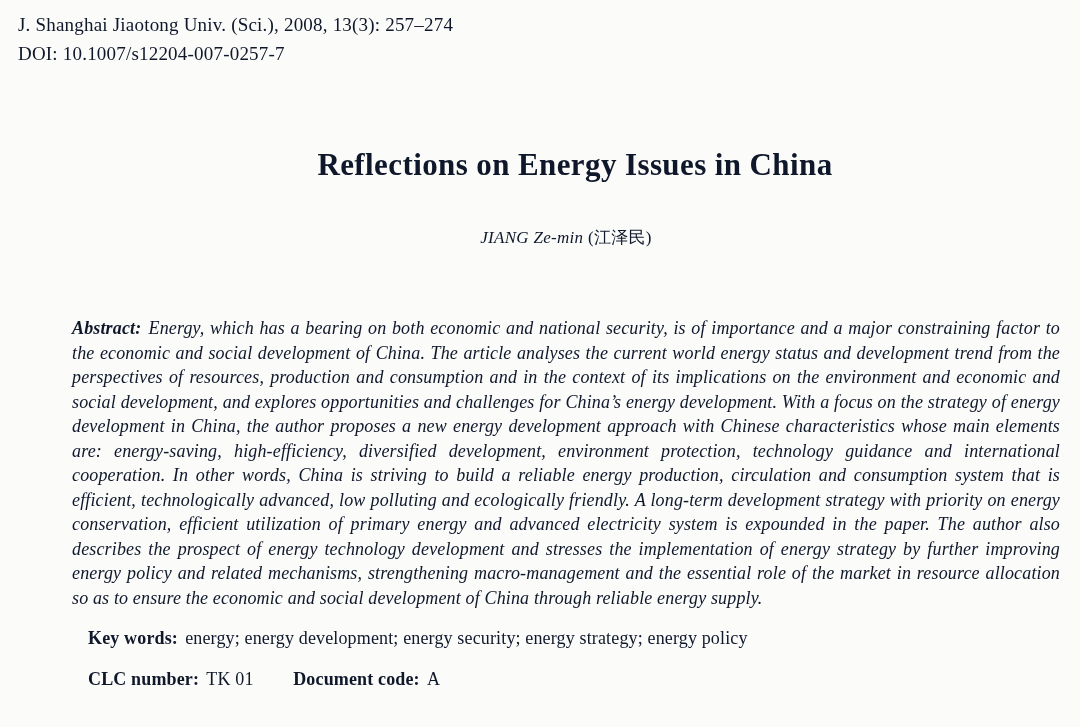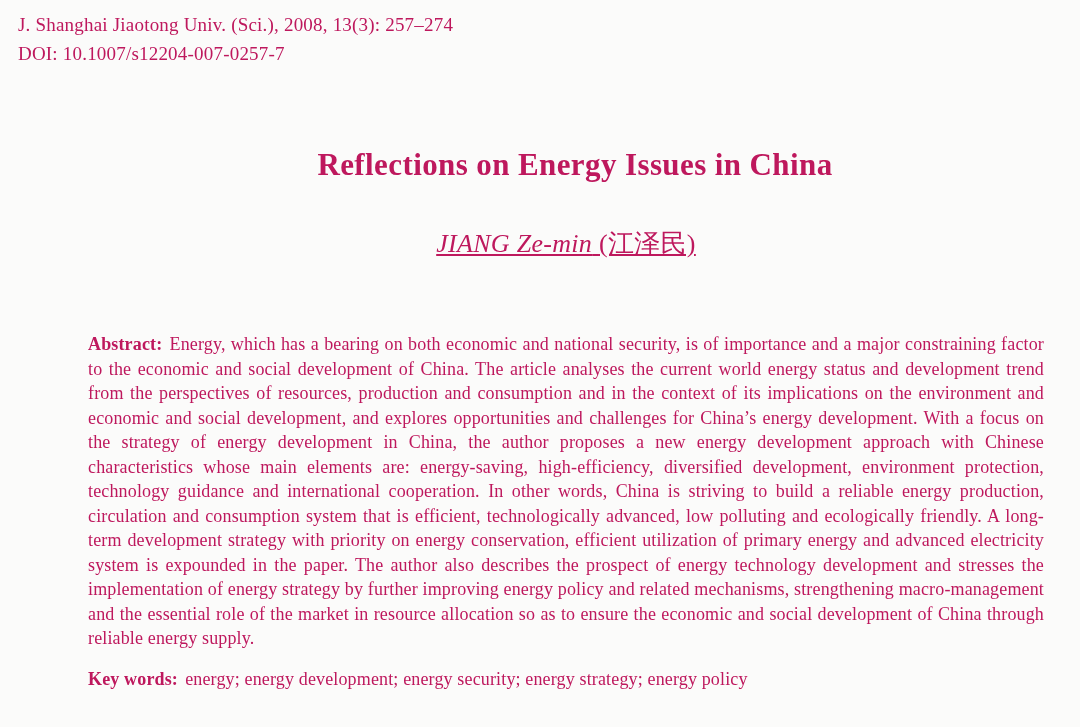--- a/index.html
+++ b/index.html
@@ -8,21 +8,21 @@
     width: 1080px;
     height: 727px;
     background: #fbfbfa;
     overflow: hidden;
   }
   .page {
     position: relative;
     width: 1080px;
     height: 727px;
     font-family: "Liberation Serif", "DejaVu Serif", serif;
-    color: #be185d;
+    color: #0f172a;
   }
   .journal-header {
     position: absolute;
     left: 18px;
     top: 10px;
     font-size: 19px;
     line-height: 29px;
     letter-spacing: 0.2px;
     white-space: nowrap;
   }
@@ -36,42 +36,42 @@
     font-weight: bold;
     letter-spacing: 0.4px;
     margin: 9px;
   }
   .author-line {
     position: absolute;
     left: 72px;
     top: 226px;
     width: 988px;
     text-align: center;
-    font-size: 26px;
+    font-size: 17px;
     letter-spacing: 0.3px;
-    text-decoration: underline;
   }
   .author-latin {
     font-style: italic;
   }
   .author-cjk {
     font-style: normal;
   }
   .abstract-block {
     position: absolute;
     left: 72px;
     top: 316px;
     width: 988px;
     font-size: 18px;
     line-height: 24.5px;
     letter-spacing: 0.15px;
   }
   .abstract-para {
-    margin: 16px;
+    margin: 0;
     text-align: justify;
+    font-style: italic;
   }
   .bold-label {
     font-weight: bold;
     margin-right: 0.4em;
   }
   .meta-line {
     margin: 16px;
     text-align: left;
   }
   .doc-code-label {
@@ -90,15 +90,16 @@
 
   <h1 class="paper-title">Reflections on Energy Issues in China</h1>
 
   <div class="author-line"><span class="author-latin">JIANG Ze-min</span> <span class="author-cjk">(江泽民)</span></div>
 
   <div class="abstract-block">
     <p class="abstract-para"><span class="bold-label">Abstract:</span><span>Energy, which has a bearing on both economic and national security, is of importance and a major constraining factor to the economic and social development of China. The article analyses the current world energy status and development trend from the perspectives of resources, production and consumption and in the context of its implications on the environment and economic and social development, and explores opportunities and challenges for China’s energy development. With a focus on the strategy of energy development in China, the author proposes a new energy development approach with Chinese characteristics whose main elements are: energy-saving, high-efficiency, diversified development, environment protection, technology guidance and international cooperation. In other words, China is striving to build a reliable energy production, circulation and consumption system that is efficient, technologically advanced, low polluting and ecologically friendly. A long-term development strategy with priority on energy conservation, efficient utilization of primary energy and advanced electricity system is expounded in the paper. The author also describes the prospect of energy technology development and stresses the implementation of energy strategy by further improving energy policy and related mechanisms, strengthening macro-management and the essential role of the market in resource allocation so as to ensure the economic and social development of China through reliable energy supply.</span></p>
 
     <p class="meta-line"><span class="bold-label">Key words:</span><span>energy; energy development; energy security; energy strategy; energy policy</span></p>
 
+    <p class="meta-line"><span class="bold-label">CLC number:</span><span>TK 01</span><span class="bold-label doc-code-label">Document code:</span><span>A</span></p>
   </div>
 
 </div>
 
 </body></html>

